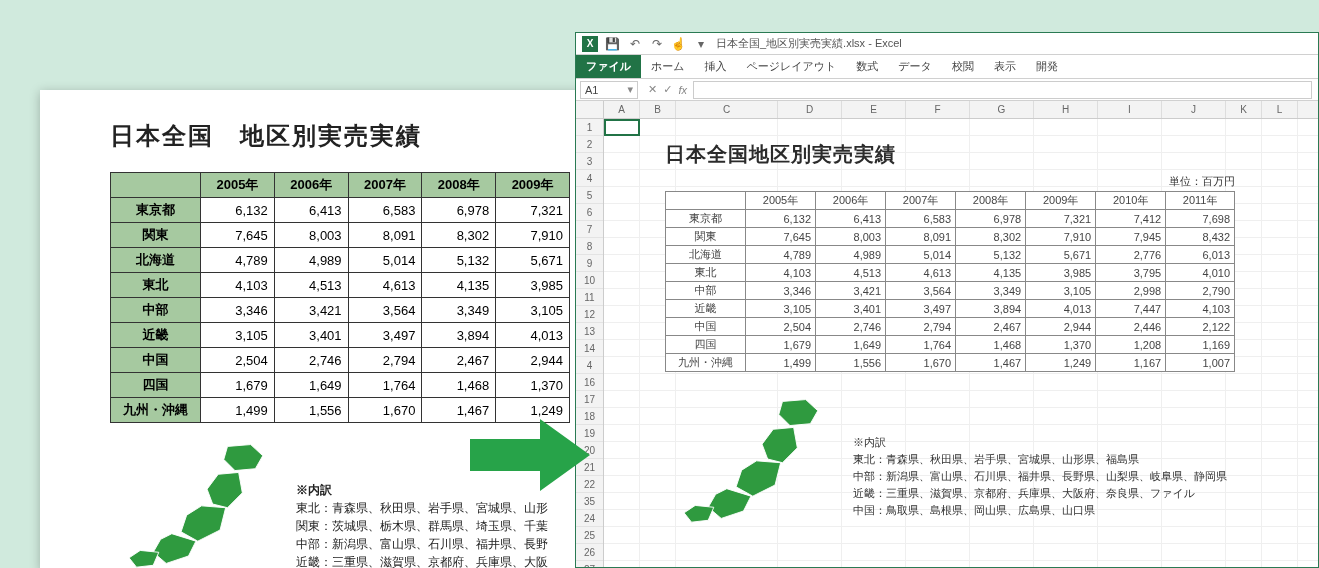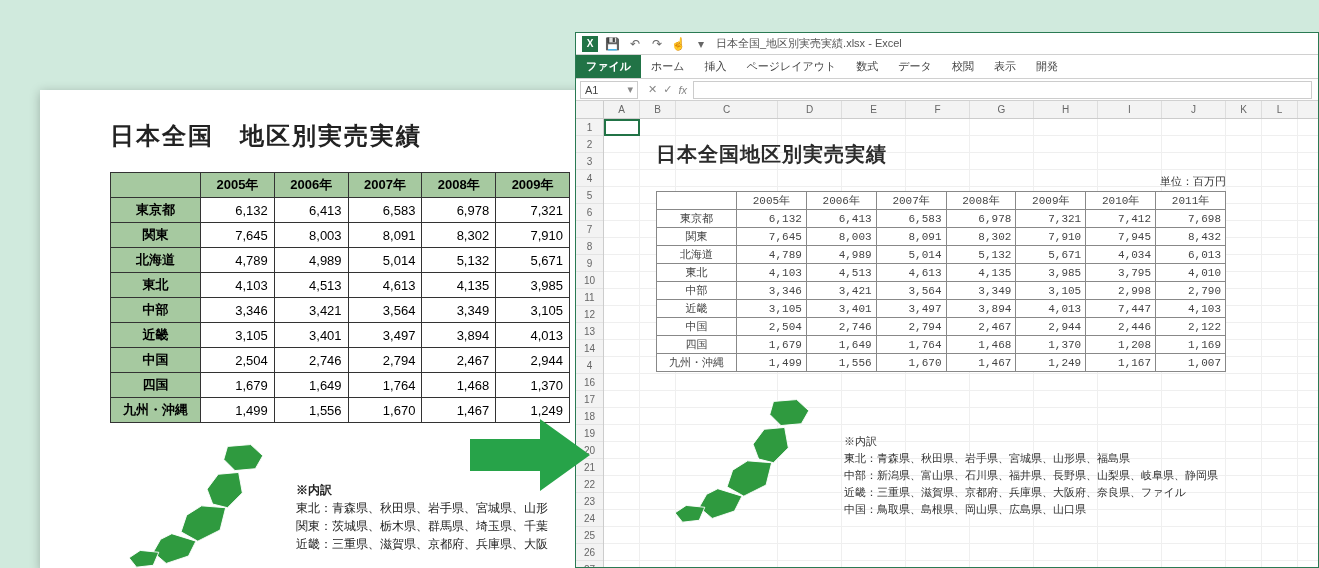--- a/index.html
+++ b/index.html
@@ -173,24 +173,23 @@
   .sheet-body { display:flex; }
   .rownums { width:28px; background:#f3f3f3; border-right:1px solid #ccc; }
   .rownum { height:17px; border-bottom:1px solid #e3e3e3; text-align:center; font-size:10px; color:#666; display:flex; align-items:center; justify-content:center;}
   .cells { position:relative; flex:1; }
   .gridlines-row { height:17px; border-bottom:1px solid #efefef; display:flex;}
   .gridlines-row .c { border-right:1px solid #efefef; }
 
   
   .xl-content {
     position: absolute;
-    left: 0; top: 0;
+    left: 9px; top: 0;
     padding-left: 52px;
     padding-top: 22px;
-    font-family: Liberation Mono, monospace;
   }
   .xl-title2 {
     font-size: 20px;
     font-weight: bold;
     color: #2b2b2b;
     margin-bottom: 6px;
     letter-spacing: 1px;
   }
   .unit {
     text-align: right;
@@ -326,20 +325,21 @@
         <path d="M92 72 L118 74 L112 98 L88 110 L70 100 L76 82 Z"></path>
         <path d="M60 102 L86 110 L78 126 L54 134 L40 122 L48 108 Z"></path>
         <path d="M26 120 L46 122 L40 136 L22 138 L14 128 Z"></path>
       </g>
     </svg>
     <div class="breakdown">
       <div class="hd">※内訳</div>
       <div id="left-bd">
           <div>東北：青森県、秋田県、岩手県、宮城県、山形</div>
           <div>関東：茨城県、栃木県、群馬県、埼玉県、千葉</div>
+          <div>中部：新潟県、富山県、石川県、福井県、長野</div>
           <div>近畿：三重県、滋賀県、京都府、兵庫県、大阪</div>
         </div>
     </div>
   </div>
 </div>
 
 <div class="arrow-wrap">
   <svg viewBox="0 0 120 80">
     <polygon points="0,24 70,24 70,4 120,40 70,76 70,56 0,56" fill="#27a349"></polygon>
   </svg>
@@ -415,21 +415,21 @@
           <div class="rownum">13</div>
           <div class="rownum">14</div>
           <div class="rownum">4</div>
           <div class="rownum">16</div>
           <div class="rownum">17</div>
           <div class="rownum">18</div>
           <div class="rownum">19</div>
           <div class="rownum">20</div>
           <div class="rownum">21</div>
           <div class="rownum">22</div>
-          <div class="rownum">23</div>
+          <div class="rownum">35</div>
           <div class="rownum">24</div>
           <div class="rownum">25</div>
           <div class="rownum">26</div>
           <div class="rownum">27</div>
         </div>
       <div class="cells" id="cells">
         <div class="selcell-outline" style="left:0;top:0;width:36px;height:17px;"></div>
 
         <div class="xl-content">
           <div class="xl-title2">日本全国地区別実売実績</div>
@@ -468,21 +468,21 @@
                   <td>7,945</td>
                   <td>8,432</td>
                 </tr>
                 <tr>
                   <td class="rh">北海道</td>
                   <td>4,789</td>
                   <td>4,989</td>
                   <td>5,014</td>
                   <td>5,132</td>
                   <td>5,671</td>
-                  <td>4,034</td>
+                  <td>2,776</td>
                   <td>6,013</td>
                 </tr>
                 <tr>
                   <td class="rh">東北</td>
                   <td>4,103</td>
                   <td>4,513</td>
                   <td>4,613</td>
                   <td>4,135</td>
                   <td>3,985</td>
                   <td>3,795</td>

